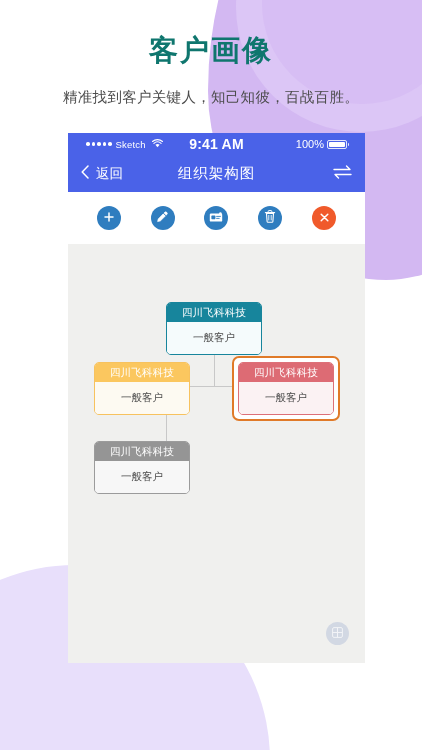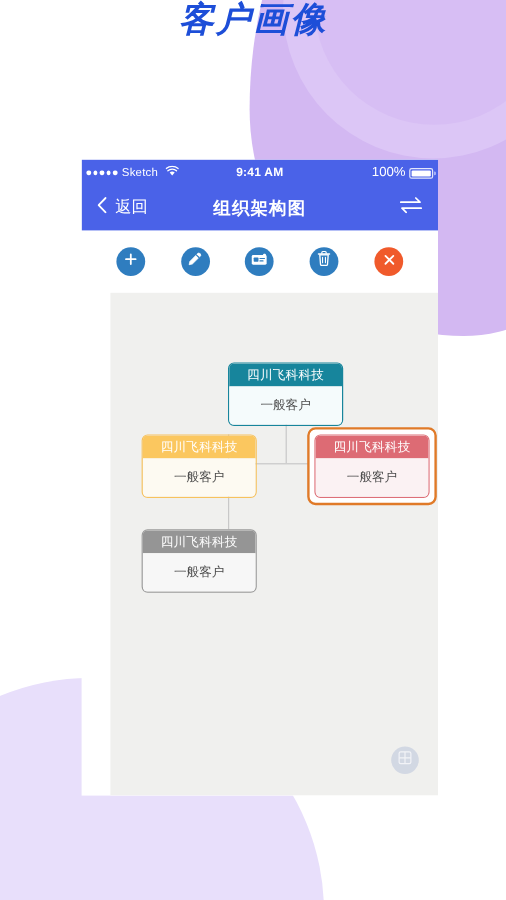--- a/index.html
+++ b/index.html
@@ -41,24 +41,24 @@
     width:390px; height:390px;
     border-radius:50%;
     background:#e8dffb;
   }
 
   
   .headline-wrap { position:absolute; left:0; top:0; width:422px; z-index:3; text-align:center; }
   .headline {
     font-size:29px;
     font-weight:bold;
-    color:#1d4ed8;
+    color:#0f766e;
     letter-spacing:2px;
+    margin-top:33px;
     line-height:1.2;
-    font-style:italic;
   }
   .subhead {
     font-size:14.5px;
     color:#4c4c4c;
     margin-top:20px;
     letter-spacing:0.3px;
   }
 
   
   .phone {
@@ -70,33 +70,33 @@
     overflow:hidden;
     box-shadow:0 0 0 0 rgba(0,0,0,0);
   }
 
   
   .statusbar {
     height:22px;
     background:#4a62e8;
     display:flex;
     align-items:center;
-    padding:0 4px;
+    padding:0 18px;
     color:#ffffff;
     font-size:9.5px;
     position:relative;
   }
   .sb-left { display:flex; align-items:center; gap:4px; }
   .dots { display:flex; gap:2px; }
   .dots i { width:3.5px; height:3.5px; border-radius:50%; background:#ffffff; display:block; }
   .carrier { font-size:9.5px; letter-spacing:0.2px; }
   .wifi { margin-left:2px; display:inline-block; }
   .sb-center {
     position:absolute; left:0; right:0; text-align:center;
-    font-size:10px; font-weight:bold; letter-spacing:0.2px;
+    font-size:14px; font-weight:bold; letter-spacing:0.2px;
   }
   .sb-right { margin-left:auto; display:flex; align-items:center; gap:3px; position:relative; z-index:2; }
   .batt-txt { font-size:11px; }
   .batt {
     width:20px; height:9px; border:1px solid rgba(255,255,255,.85);
     border-radius:2px; position:relative; padding:1px;
   }
   .batt::after {
     content:""; position:absolute; right:-3px; top:2.5px;
     width:1.5px; height:3px; background:rgba(255,255,255,.85); border-radius:0 1px 1px 0;
@@ -110,21 +110,21 @@
     display:flex;
     align-items:center;
     padding:0 13px;
     position:relative;
     color:#ffffff;
   }
   .nav-back { display:flex; gap:7px; cursor:pointer; }
   .nav-back-label { font-size:13.5px; }
   .nav-title {
     position:absolute; left:0; right:0; text-align:center;
-    font-size:14.5px; font-weight:bold; letter-spacing:1px;
+    font-size:14.5px; font-weight:normal; letter-spacing:1px;
     pointer-events:none;
   }
   .nav-right { margin-left:auto; position:relative; z-index:2; cursor:pointer; display:flex; }
 
   
   .toolbar {
     height:52px;
     background:#ffffff;
     display:flex;
     align-items:center;
@@ -138,21 +138,20 @@
     cursor:pointer;
   }
   .tool-btn.danger { background:#f05a2b; }
 
   
   .canvas {
     position:relative;
     height:419px;
     background:#f0f0ee;
     overflow:hidden;
-    margin-left:24px;
   }
 
   
   .conn { position:absolute; background:#c8c8c8; }
 
   
   .node {
     position:absolute;
     border-radius:5px;
     overflow:hidden;
@@ -217,20 +216,21 @@
 
 <div class="bg-layer">
   <div class="blob-top"></div>
   <div class="blob-top-ring"></div>
   <div class="blob-top-ring2"></div>
   <div class="blob-bottom"></div>
 </div>
 
 <div class="headline-wrap">
   <div class="headline">客户画像</div>
+  <div class="subhead">精准找到客户关键人，知己知彼，百战百胜。</div>
 </div>
 
 <div class="phone">
 
   <div class="statusbar">
     <div class="sb-left">
       <span class="dots">
         <i></i>
           <i></i>
           <i></i>

